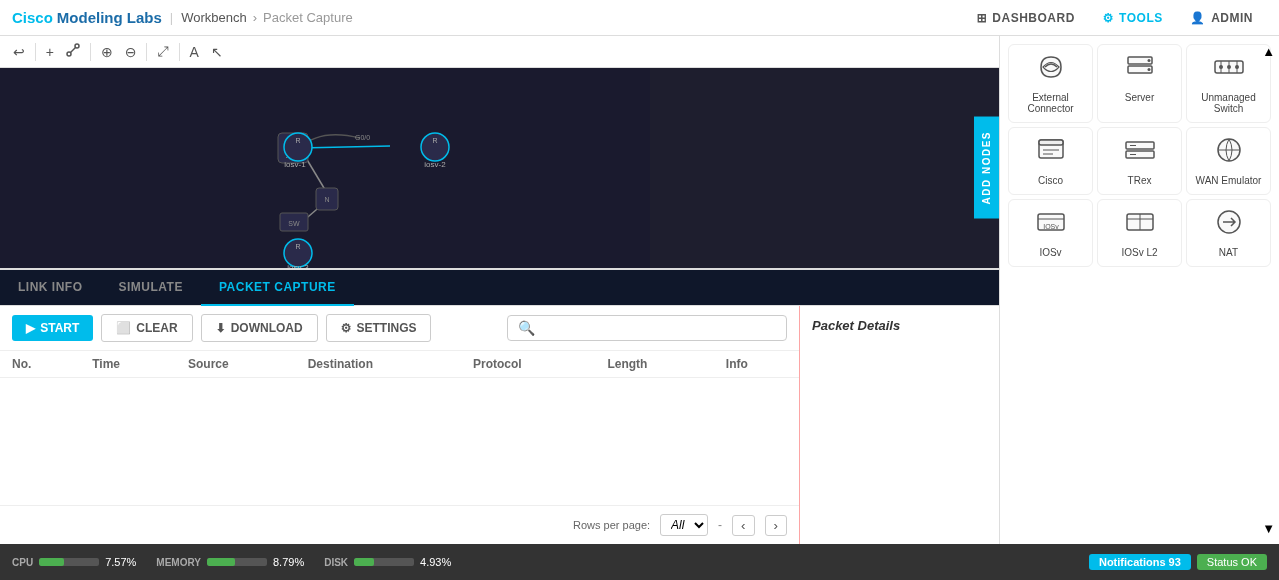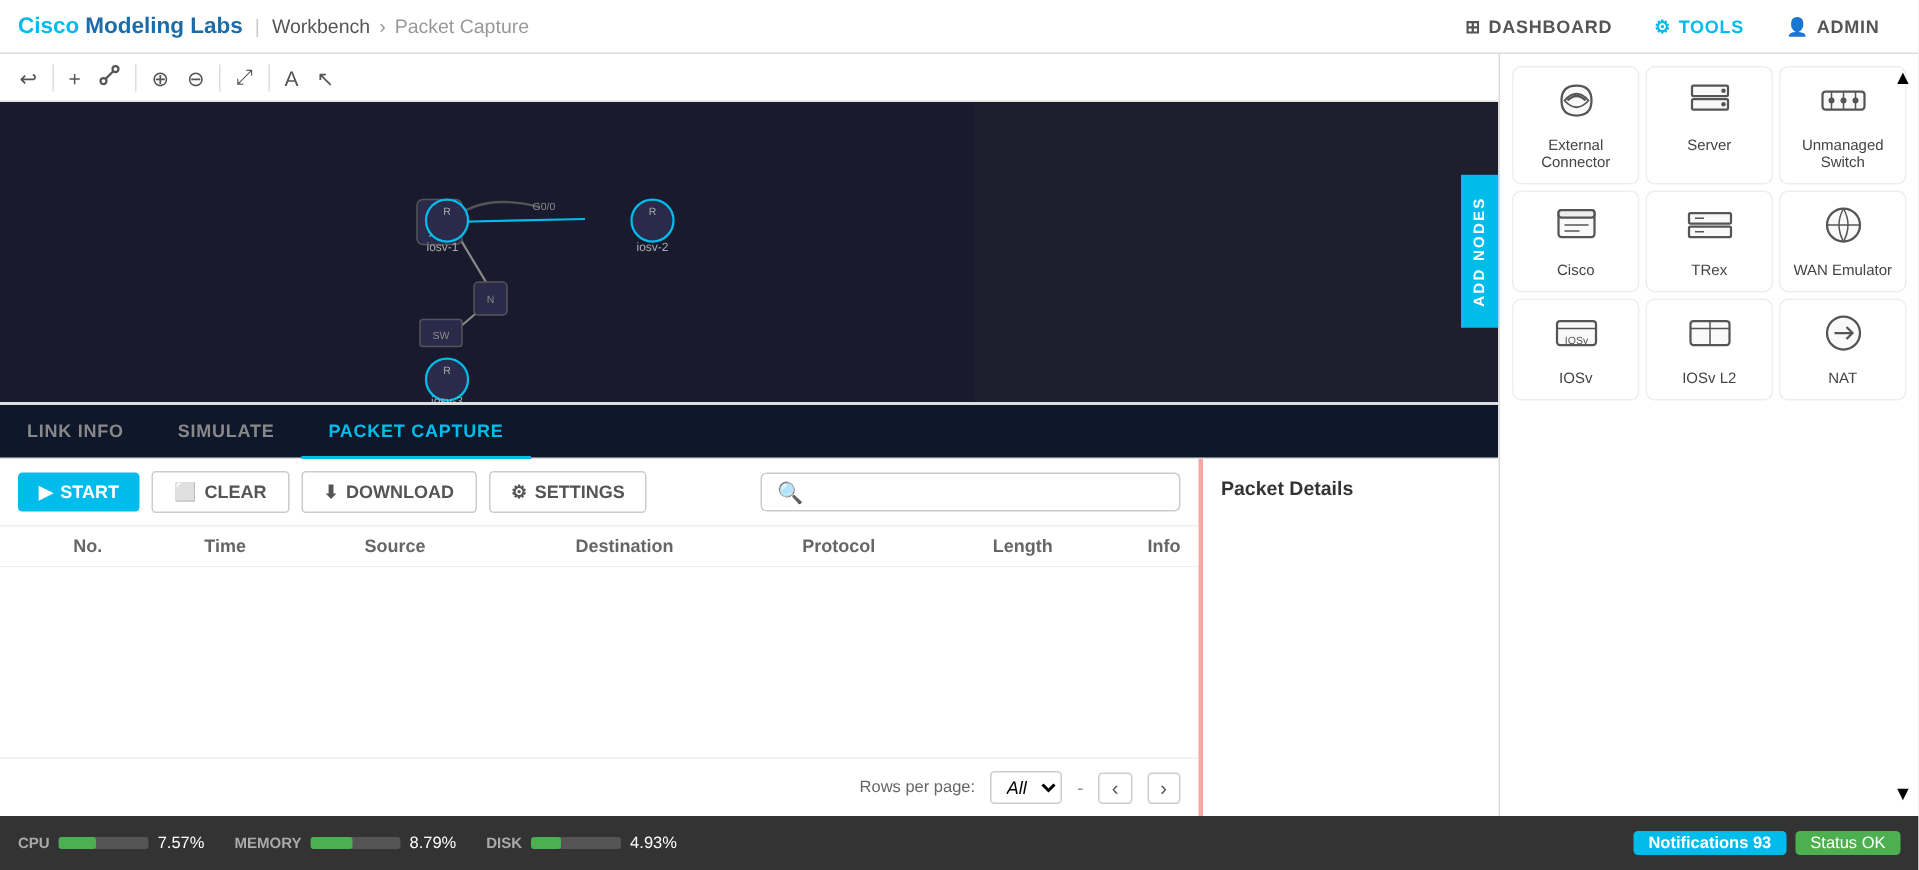--- a/index.html
+++ b/index.html
@@ -114,21 +114,21 @@
       border: none; outline: none; font-size: 13px; color: #555; width: 100%;
     }
     .search-icon { color: #aaa; font-size: 14px; }
 
     
     .packet-table {
       flex: 1; overflow: auto;
     }
     table { width: 100%; border-collapse: collapse; }
     thead th {
-      text-align: right; padding: 6px 12px; font-size: 12px; color: #666;
+      text-align: left; padding: 6px 12px; font-size: 12px; color: #666;
       font-weight: 600; border-bottom: 1px solid #eee; background: #fff;
       position: sticky; top: 0;
     }
 
     
     .pagination {
       display: flex; align-items: center; justify-content: flex-end;
       padding: 8px 12px; border-top: 1px solid #eee; gap: 10px;
     }
     .pagination span { font-size: 11px; color: #666; }
@@ -137,22 +137,23 @@
       font-size: 12px; background: #fff; font-style: italic;
     }
     .pagination .pg-info { font-size: 12px; color: #888; }
     .pg-btn {
       background: none; border: 1px solid #ccc; border-radius: 3px;
       padding: 2px 8px; cursor: pointer; color: #555;
     }
 
     
     .packet-details {
-      width: 200px; border-left: 3px solid #fca5a5; padding: 12px;
+      width: 200px; border-left: 1px solid #fca5a5; padding: 12px;
       flex-shrink: 0;
+      font-style: italic;
     }
     .packet-details h3 { font-size: 13px; color: #333; font-weight: 600; }
 
     
     .status-bar {
       display: flex; align-items: center; background: #333; color: #fff;
       height: 36px; padding: 0 12px; gap: 20px; flex-shrink: 0; font-size: 11px;
     }
     .status-item { display: flex; align-items: center; gap: 6px; }
     .status-label { color: #aaa; text-transform: uppercase; font-size: 10px; font-weight: 600; }

